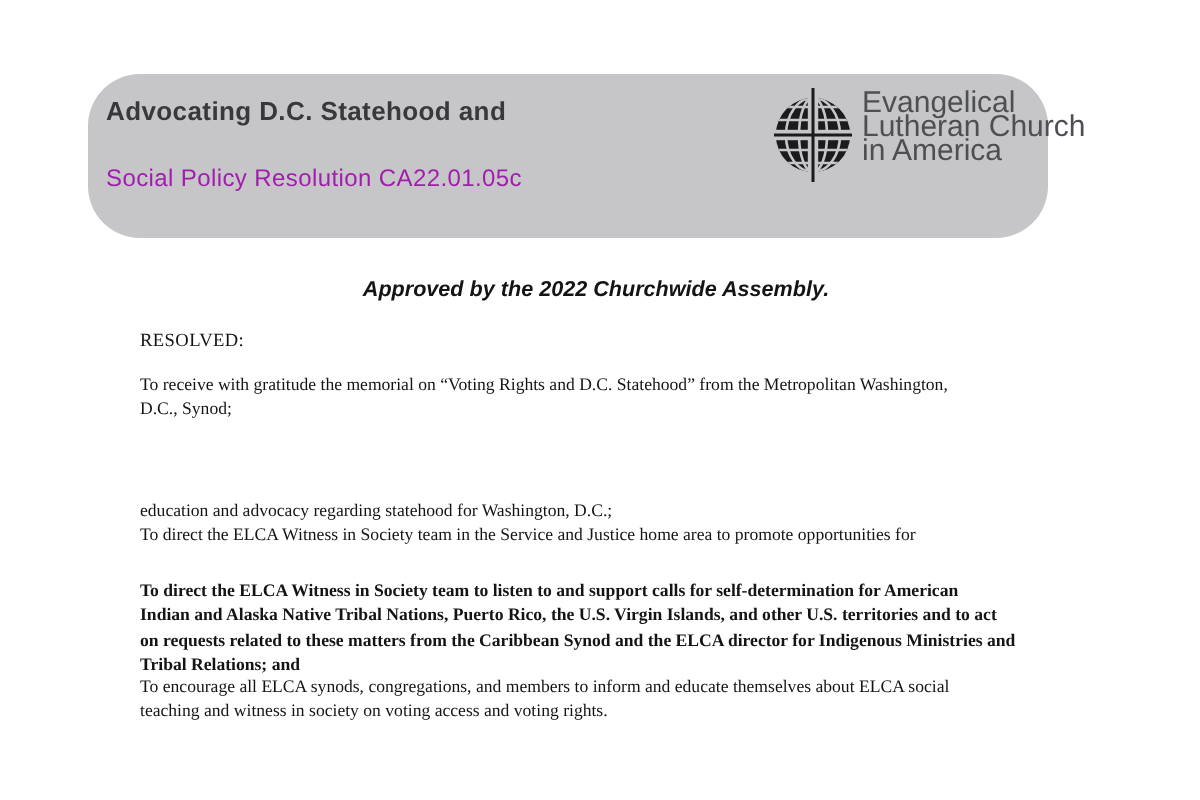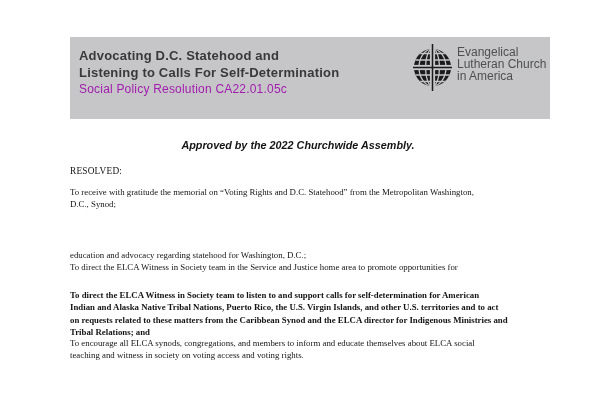--- a/index.html
+++ b/index.html
@@ -4,42 +4,43 @@
 <style>
   html,body { margin:0; padding:0; }
   body { background:#ffffff; font-family:"Liberation Sans", sans-serif; }
   .page {
     position:relative; width:600px; height:400px;
     background:#ffffff; overflow:hidden;
   }
 
   
   .band {
-    position:absolute; left:70px; top:37px; width:480px; height:82px;
+    position:absolute; left:44px; top:37px; width:480px; height:82px;
     background:#c6c6c8;
+    border-radius:26px;
   }
   .band-title {
     position:absolute; left:9px; top:10px;
     font-family:"Liberation Sans", sans-serif;
     font-weight:bold; font-size:13px; line-height:17px;
     letter-spacing:0.2px; color:#39393b; white-space:nowrap;
   }
   .band-subtitle {
     position:absolute; left:9px; top:45px;
     font-family:"Liberation Sans", sans-serif;
     font-size:12px; line-height:15px; letter-spacing:0.2px;
     color:#a21caf; white-space:nowrap;
   }
   .emblem {
     position:absolute; left:343px; top:7px; width:39px; height:47px;
   }
   .logo-text {
     position:absolute; left:387px; top:9px;
     font-family:"Liberation Sans", sans-serif;
-    font-size:12px; line-height:12.2px; color:#4e4f52; white-space:nowrap;
+    font-size:15px; line-height:12.2px; color:#4e4f52; white-space:nowrap;
   }
 
   
   .approved {
     position:absolute; left:58px; top:139px; width:480px;
     text-align:center;
     font-family:Liberation Sans, sans-serif;
     font-style:italic; font-weight:bold;
     font-size:10.8px; line-height:13px; color:#141414;
   }
@@ -62,21 +63,20 @@
   .p5 { top:336.5px; }
 </style>
 </head>
 <body>
 
 <div class="page">
 
   <div class="band">
     <div class="band-title">
       <div>Advocating D.C. Statehood and</div>
-      <div>Listening to Calls For Self-Determination</div>
     </div>
     <div class="band-subtitle">Social Policy Resolution CA22.01.05c</div>
 
     <svg class="emblem" viewBox="0 0 39 47" aria-hidden="true">
       <defs>
         <clipPath id="globeClip">
             <circle cx="19.5" cy="23.5" r="18.6"></circle>
           </clipPath>
       </defs>
       <circle cx="19.5" cy="23.5" r="18.6" fill="#1b1b1d"></circle>

